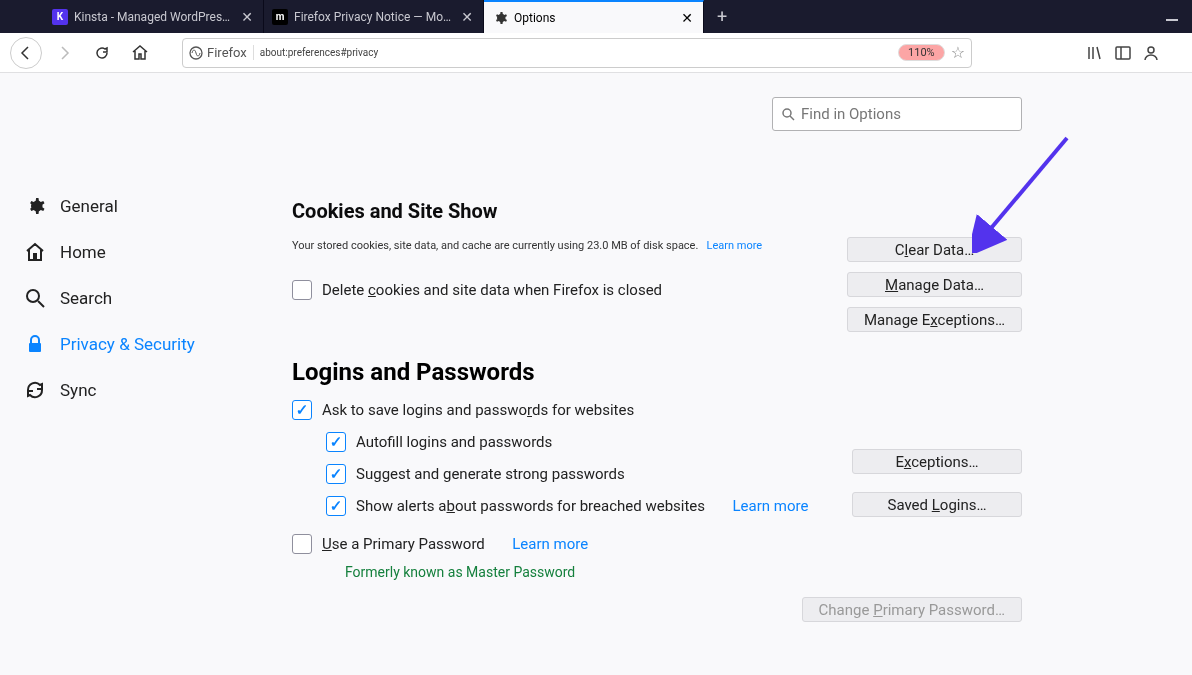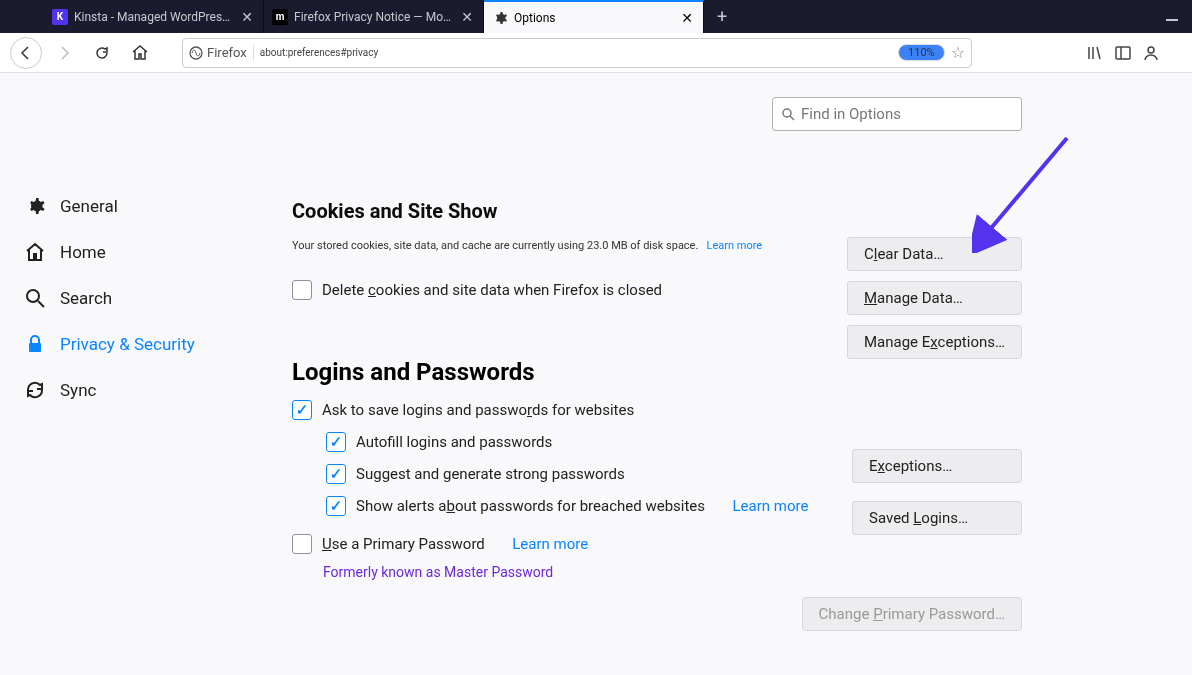--- a/index.html
+++ b/index.html
@@ -17,21 +17,21 @@
     .win-btn { width: 14px; height: 14px; cursor: pointer; }
     
     
     .toolbar { height: 40px; background: #fff; display: flex; align-items: center; padding: 0 10px; gap: 6px; border-bottom: 1px solid #e0e0e2; }
     .nav-btn { width: 32px; height: 32px; display: flex; align-items: center; justify-content: center; cursor: pointer; border-radius: 3px; color: #333; }
     .nav-btn.disabled { color: #bbb; cursor: default; }
     .nav-btn.back-circle { border: 1px solid #ccc; border-radius: 50%; width: 32px; height: 32px; }
     .url-bar { flex: 1; height: 30px; background: #fff; border: 1px solid #ccc; border-radius: 4px; display: flex; align-items: center; margin: 0 8px 0 20px; padding: 0 6px; gap: 6px; max-width: 790px; }
     .url-identity { display: flex; align-items: flex-end; gap: 4px; color: #555; font-size: 13px; padding-right: 6px; border-right: 1px solid #ddd; }
     .url-text { flex: 1; color: #444; font-size: 10px; }
-    .zoom-pill { background: #3b82f6; border-radius: 10px; padding: 1px 9px; font-size: 11px; color: #333; border: 1px solid #ddd; }
+    .zoom-pill { background: #fca5a5; border-radius: 10px; padding: 1px 9px; font-size: 11px; color: #333; border: 1px solid #ddd; }
     .star-btn { color: #888; cursor: pointer; font-size: 16px; }
     .toolbar-right { display: flex; align-items: center; gap: 10px; padding-left: 100px; color: #555; }
     .toolbar-icon { cursor: pointer; }
     
     
     .page { display: flex; height: calc(100% - 73px); background: #f9f9fb; }
     .sidebar { width: 256px; padding-top: 110px; }
     .side-item { display: flex; align-items: center; gap: 14px; padding: 12px 24px; font-size: 17px; color: #222; cursor: pointer; }
     .side-item.active { color: #0a84ff; }
     .side-icon { width: 22px; height: 22px; display: flex; align-items: center; justify-content: center; }
@@ -44,26 +44,26 @@
     .section-body { font-size: 11px; color: #333; line-height: 1.7; }
     .link { color: #0a84ff; cursor: pointer; }
     
     .check-row { display: flex; align-items: center; gap: 10px; font-size: 15px; color: #222; margin-top: 12px; }
     .check-row.indent { margin-left: 34px; }
     .chk { width: 20px; height: 20px; border: 1px solid #8f8f9d; border-radius: 3px; display: flex; align-items: center; justify-content: center; cursor: pointer; background: #fff; }
     .chk.checked { background: #fff; border-color: #0a84ff; }
     .chk.checked::after { content: '✓'; color: #0a84ff; font-size: 15px; font-weight: bold; }
     .accesskey { text-decoration: underline; }
     
-    .note { font-size: 14px; color: #6d28d9; margin-top: 10px; margin-left: 31px; }
+    .note { font-size: 14px; color: #15803d; margin-top: 10px; margin-left: 53px; }
     
     .btn-col { position: absolute; right: 170px; top: 164px; display: flex; flex-direction: column; gap: 10px; }
     .btn-col2 { position: absolute; right: 170px; top: 376px; display: flex; flex-direction: column; gap: 18px; }
     .btn-col3 { position: absolute; right: 170px; top: 524px; }
-    .btn { min-width: 170px; height: 34px; background: #ededf0; border: 1px solid #d7d7db; border-radius: 3px; font-size: 15px; color: #222; cursor: pointer; display: flex; align-items: center; padding: 0 16px; }
+    .btn { min-width: 170px; height: 25px; background: #ededf0; border: 1px solid #d7d7db; border-radius: 3px; font-size: 15px; color: #222; cursor: pointer; display: flex; align-items: center; justify-content: center; padding: 0 16px; }
     .btn.wide { min-width: 214px; }
     .btn.disabled { color: #999; cursor: default; }
     
     .section2 { margin-top: 58px; max-width: 740px; }
     
     .arrow { position: absolute; top: 60px; right: 110px; pointer-events: none; }
     
     
     svg { display: block; }
   </style>

